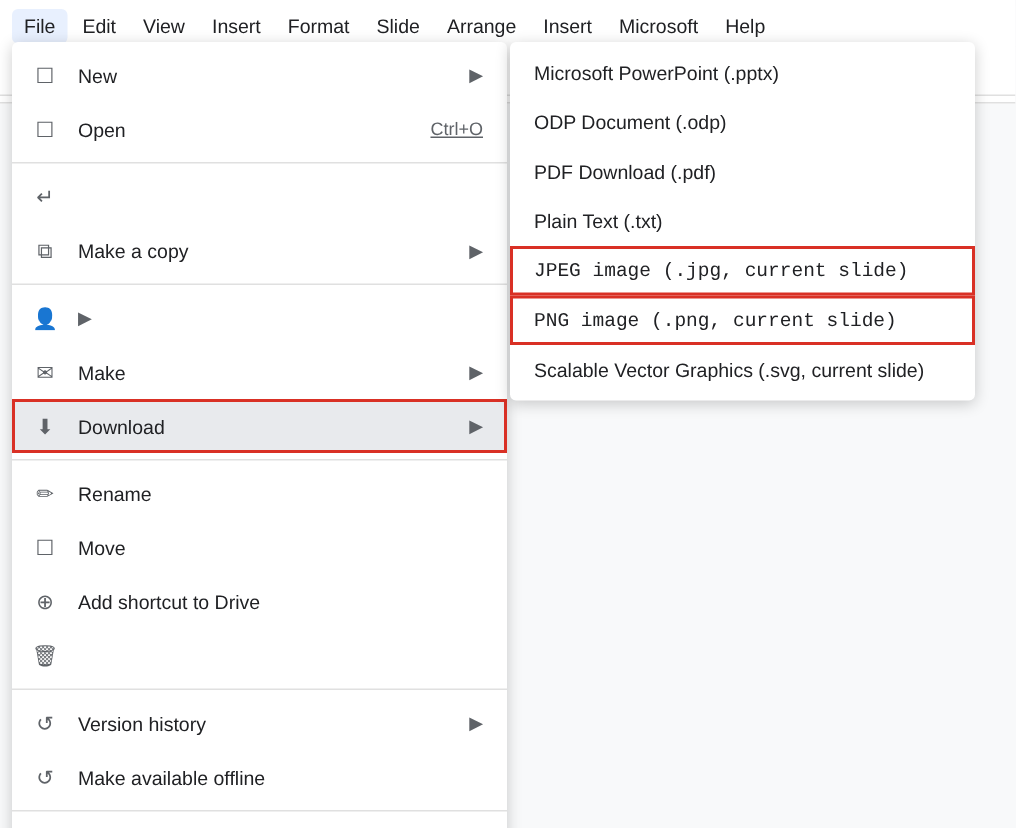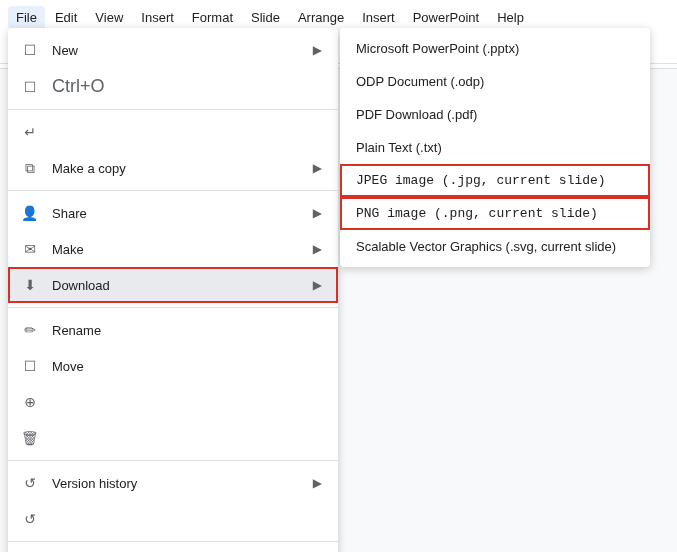--- a/index.html
+++ b/index.html
@@ -111,21 +111,22 @@
       justify-content: center;
       font-size: 14px;
       color: #5f6368;
       flex-shrink: 0;
     }
     .file-menu-item .item-label {
       flex: 1;
     }
     .file-menu-item .item-shortcut {
       color: #5f6368;
-      font-size: 18px;
+      font-size: 12px;
+      text-decoration: underline;
     }
     .file-menu-item .item-arrow {
       color: #5f6368;
       font-size: 12px;
     }
 
     
     .download-submenu {
       position: absolute;
       top: 28px;
@@ -165,21 +166,21 @@
 
   <div class="menu-bar">
     <div class="menu-item active">File</div>
     <div class="menu-item">Edit</div>
     <div class="menu-item">View</div>
     <div class="menu-item">Insert</div>
     <div class="menu-item">Format</div>
     <div class="menu-item">Slide</div>
     <div class="menu-item">Arrange</div>
     <div class="menu-item">Insert</div>
-    <div class="menu-item">PowerPoint</div>
+    <div class="menu-item">Microsoft</div>
     <div class="menu-item">Help</div>
   </div>
 
   <div class="toolbar">
     <div class="toolbar-icon">☰</div>
     <div class="toolbar-icon">↩</div>
     <div class="toolbar-icon">↪</div>
     <div class="toolbar-icon">🖨</div>
     <div class="toolbar-icon">✓</div>
     <div class="toolbar-icon">🔍</div>
@@ -200,40 +201,40 @@
 <div class="file-menu">
 
   <div class="file-menu-item">
     <span class="item-icon">☐</span>
     <span class="item-label">New</span>
     <span class="item-arrow">▶</span>
   </div>
 
   <div class="file-menu-item">
     <span class="item-icon">☐</span>
+    <span class="item-label">Open</span>
     <span class="item-shortcut">Ctrl+O</span>
   </div>
 
   <div class="menu-separator"></div>
 
   <div class="file-menu-item">
     <span class="item-icon">↵</span>
   </div>
 
   <div class="file-menu-item">
     <span class="item-icon">⧉</span>
     <span class="item-label">Make a copy</span>
     <span class="item-arrow">▶</span>
   </div>
 
   <div class="menu-separator"></div>
 
   <div class="file-menu-item">
     <span class="item-icon">👤</span>
-    <span class="item-label">Share</span>
     <span class="item-arrow">▶</span>
   </div>
 
   <div class="file-menu-item">
     <span class="item-icon">✉</span>
     <span class="item-label">Make</span>
     <span class="item-arrow">▶</span>
   </div>
 
   <div class="file-menu-item highlighted download-outline">
@@ -249,36 +250,38 @@
     <span class="item-label">Rename</span>
   </div>
 
   <div class="file-menu-item">
     <span class="item-icon">☐</span>
     <span class="item-label">Move</span>
   </div>
 
   <div class="file-menu-item">
     <span class="item-icon">⊕</span>
+    <span class="item-label">Add shortcut to Drive</span>
   </div>
 
   <div class="file-menu-item">
     <span class="item-icon">🗑</span>
   </div>
 
   <div class="menu-separator"></div>
 
   <div class="file-menu-item">
     <span class="item-icon">↺</span>
     <span class="item-label">Version history</span>
     <span class="item-arrow">▶</span>
   </div>
 
   <div class="file-menu-item">
     <span class="item-icon">↺</span>
+    <span class="item-label">Make available offline</span>
   </div>
 
   <div class="menu-separator"></div>
 
   <div class="file-menu-item">
     
     
   </div>
 
 </div>

